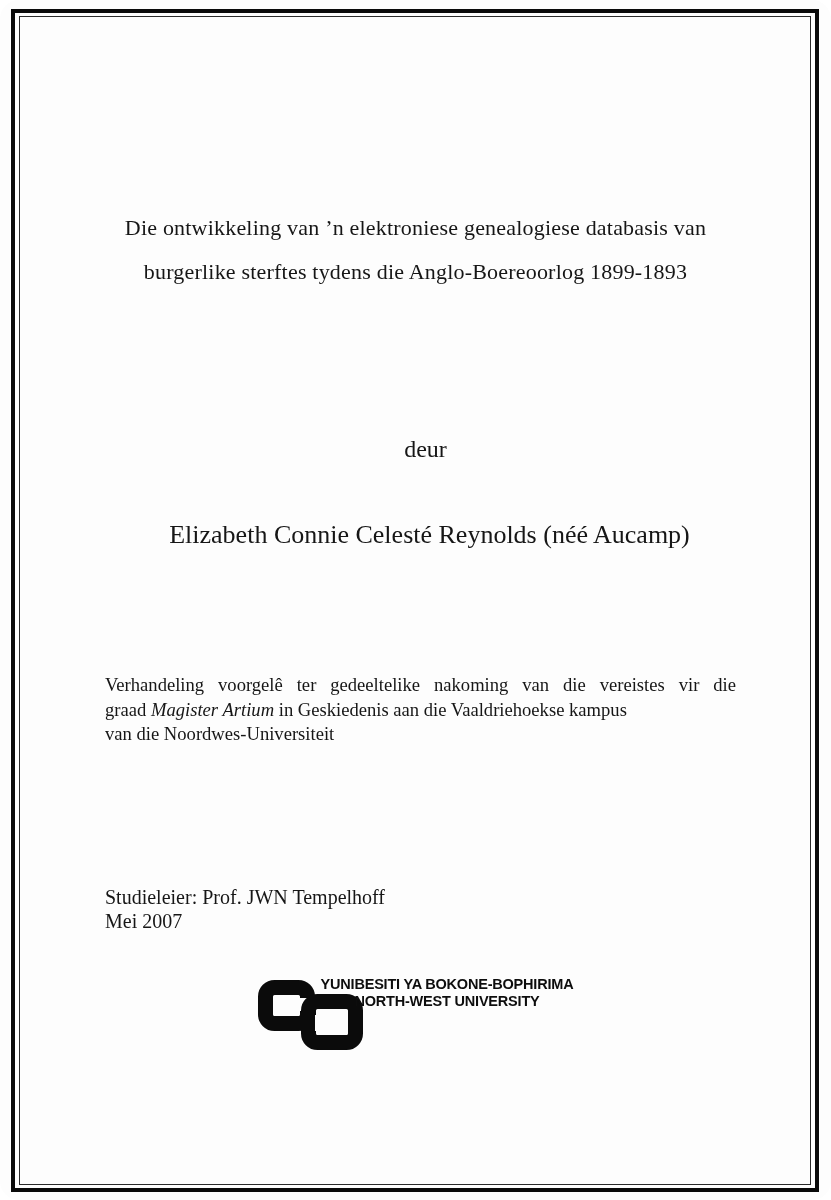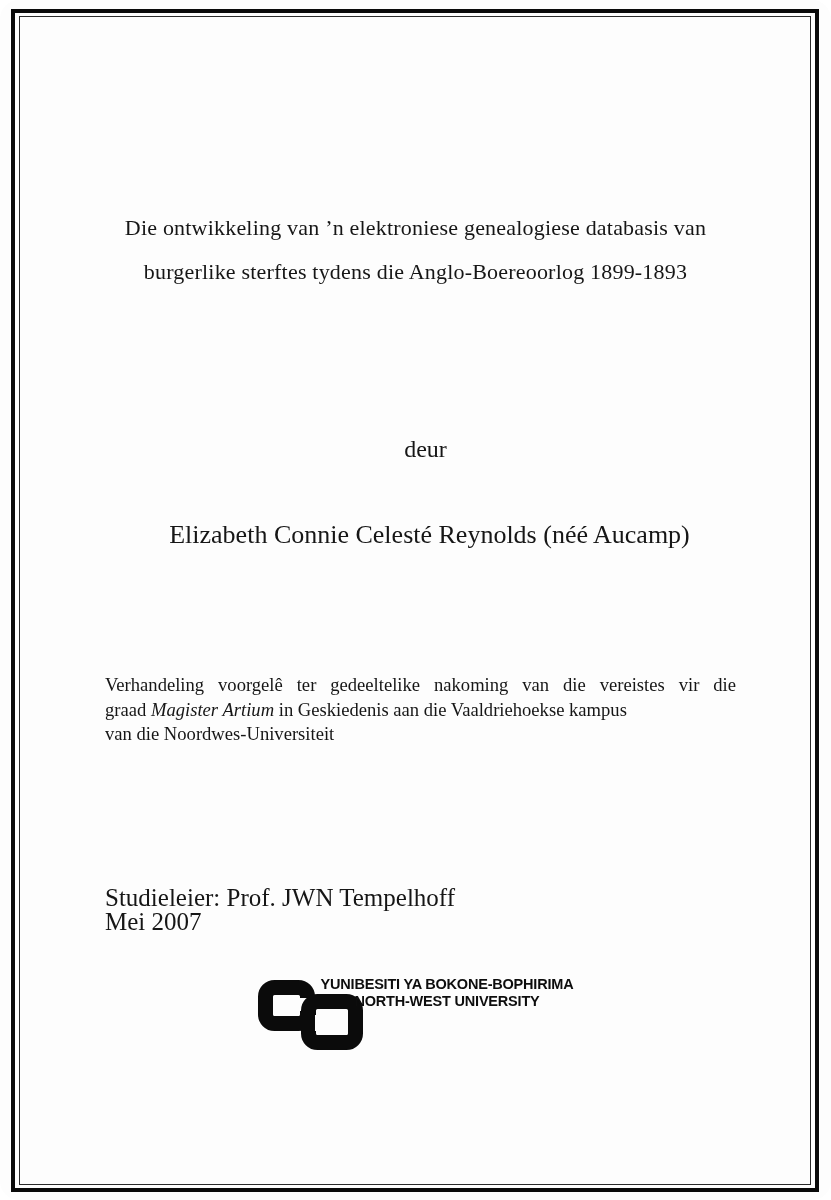--- a/index.html
+++ b/index.html
@@ -33,21 +33,21 @@
     position:absolute; left:28px; right:0; top:520px;
     text-align:center; font-size:26px;
   }
   .statement {
     position:absolute; left:105px; width:631px; top:661px;
     font-size:18.6px; line-height:24.6px;margin-top:12px;
   }
   .statement .just { text-align:justify; text-align-last:justify; }
   .supervisor-block {
     position:absolute; left:105px; top:886px;
-    font-size:25px; line-height:23.5px;
+    font-size:20px; line-height:23.5px;
   }
   .logo-mark { position:absolute; left:256px; top:977px; width:110px; height:78px; }
   .logo-text {
     position:absolute; left:316px; top:976px; width:262px;
     text-align:center;
     font-family:"Liberation Sans","DejaVu Sans",sans-serif;
     font-size:14.5px; line-height:17px; letter-spacing:-0.2px;
     color:#0d0d0d; font-weight:700;
   }
 </style>

